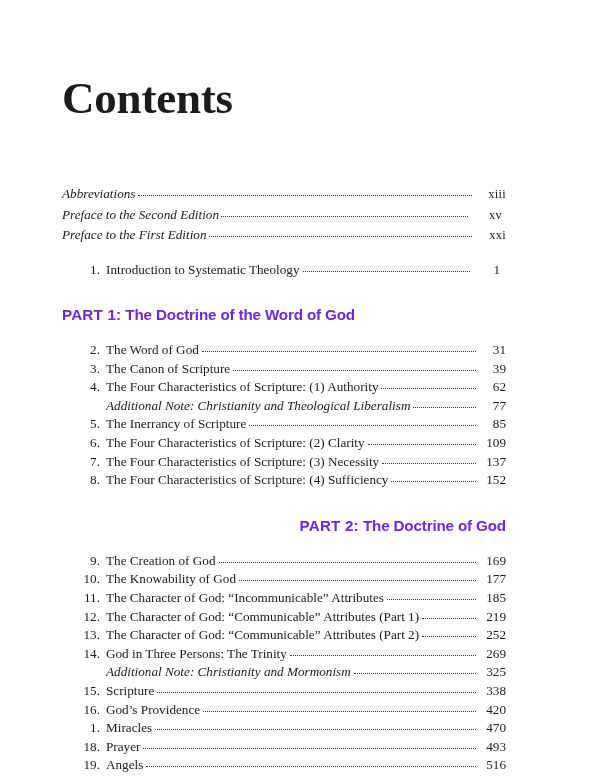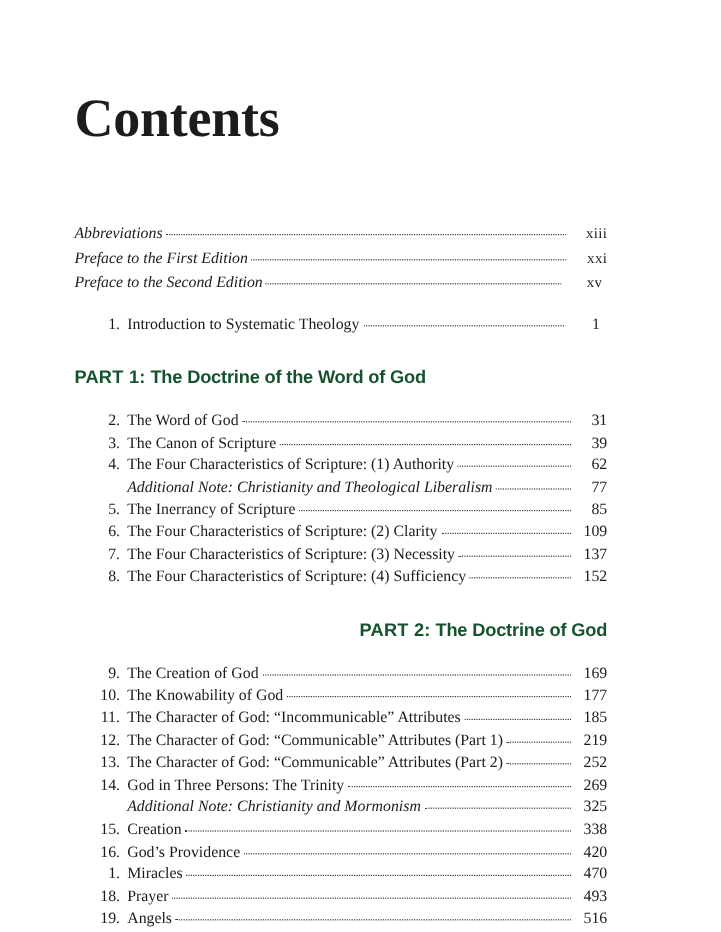--- a/index.html
+++ b/index.html
@@ -138,21 +138,21 @@
     font-style: normal;
   }
 
   
   .part-heading {
     font-family: "Liberation Sans", sans-serif;
     font-weight: bold;
     font-size: 15.2px;
     line-height: 20px;
     letter-spacing: -0.15px;
-    color: #14532d;
+    color: #6d28d9;
     white-space: nowrap;
   }
   .part-1 { margin-top: 26px; margin-bottom: 16px; }
   .part-2 { margin-top: 26px; margin-bottom: 16px; text-align: right; }
 
   .part-heading .part-word { letter-spacing: 0.2px; }
   .part-heading .part-gap { display: inline-block; width: 4px; }
 </style>
 </head>
 <body>
@@ -162,29 +162,29 @@
   <div class="contents-title">Contents</div>
 
   <div class="toc">
 
     <div class="front" id="front-matter">
         <div class="row">
           <span class="label">Abbreviations</span>
           <span class="leader"></span>
           <span class="page-no">xiii</span>
         </div>
+        <div class="row r-xv">
+          <span class="label">Preface to the Second Edition</span>
+          <span class="leader"></span>
+          <span class="page-no">xv</span>
+        </div>
         <div class="row">
           <span class="label">Preface to the First Edition</span>
           <span class="leader"></span>
           <span class="page-no">xxi</span>
-        </div>
-        <div class="row r-xv">
-          <span class="label">Preface to the Second Edition</span>
-          <span class="leader"></span>
-          <span class="page-no">xv</span>
         </div>
       </div>
 
     <div class="intro chapters" id="intro-list">
         <div class="row">
           <span class="num">1.</span>
           <span class="label">Introduction to Systematic Theology</span>
           <span class="leader"></span>
           <span class="page-no">1</span>
         </div>
@@ -279,21 +279,21 @@
             <span class="leader"></span>
             <span class="page-no">269</span>
           </div>
           <div class="row note">
             <span class="label">Additional Note: Christianity and Mormonism</span>
             <span class="leader"></span>
             <span class="page-no">325</span>
           </div>
           <div class="row">
             <span class="num">15.</span>
-            <span class="label">Creation</span>
+            <span class="label">Scripture</span>
             <span class="leader"></span>
             <span class="page-no">338</span>
           </div>
           <div class="row">
             <span class="num">16.</span>
             <span class="label">God’s Providence</span>
             <span class="leader"></span>
             <span class="page-no">420</span>
           </div>
           <div class="row">

